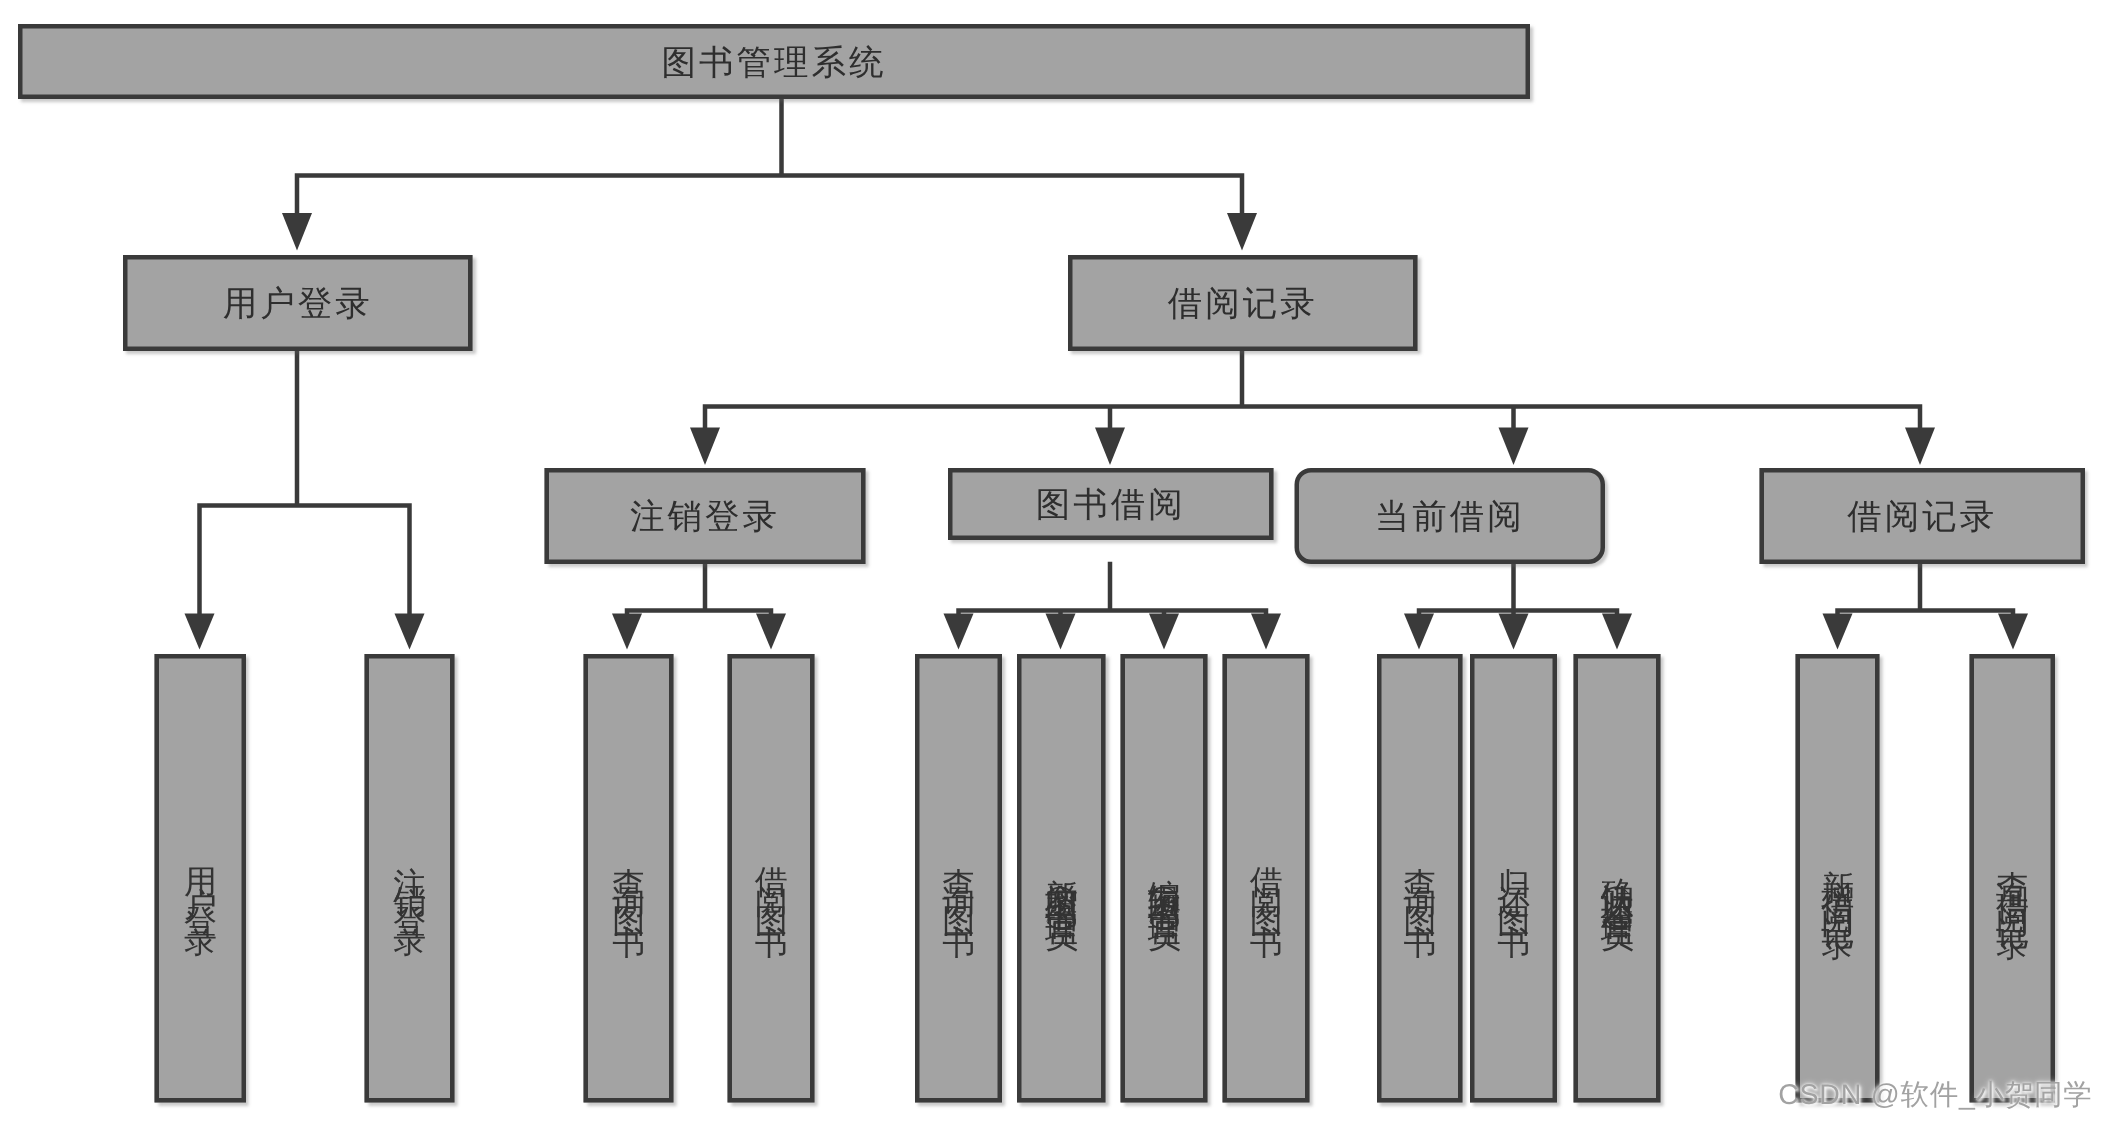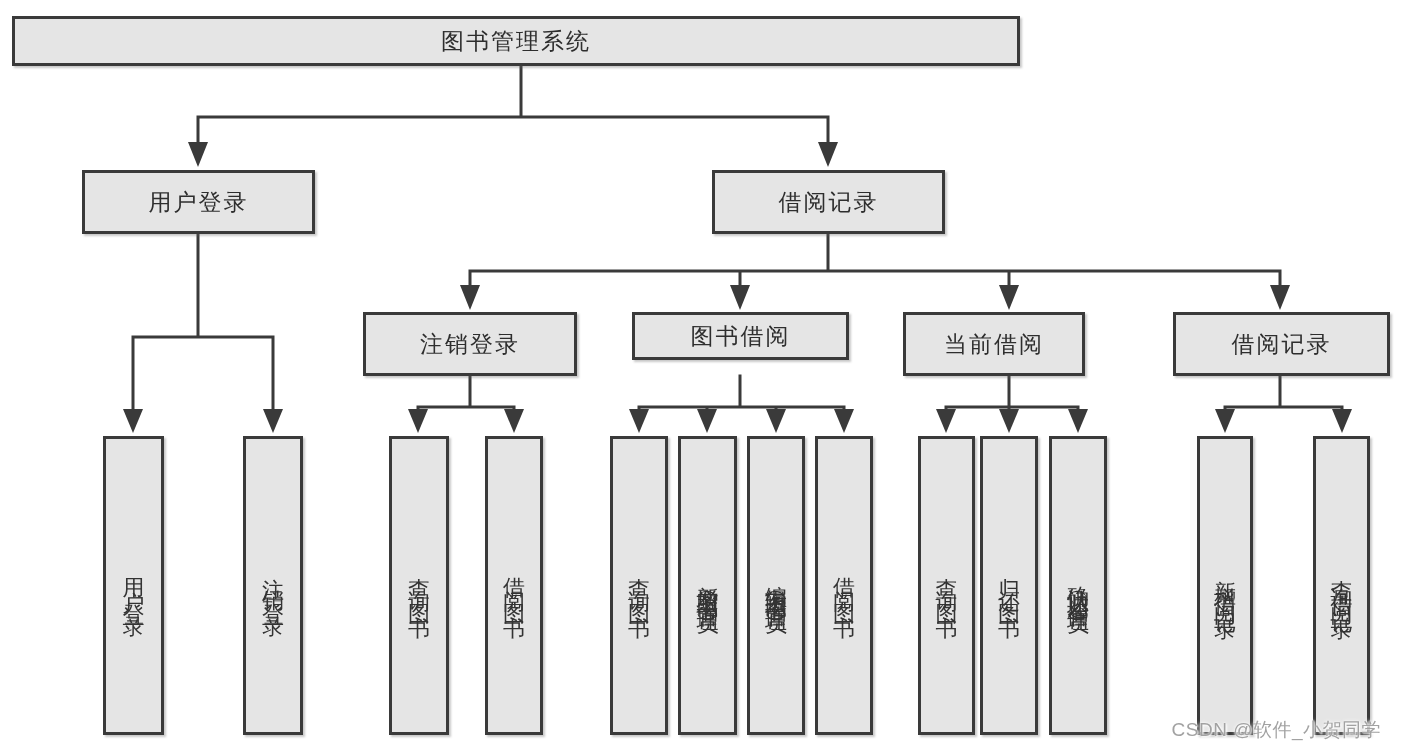--- a/index.html
+++ b/index.html
@@ -13,21 +13,21 @@
     font-family: "Liberation Sans", sans-serif;
     overflow: hidden;
   }
   svg.wires {
     position: absolute;
     left: 0; top: 0;
     width: 1405px; height: 747px;
   }
   .node {
     position: absolute;
-    background: #e5e5e5;
+    background: #a3a3a3;
     border: 3px solid #3a3a3a;
     box-shadow: 2px 2px 2px rgba(100,100,100,0.35);
     display: flex;
     align-items: center;
     justify-content: center;
     color: #2e2e2e;
   }
   .hnode {
     font-size: 23px;
     letter-spacing: 2px;
@@ -38,21 +38,21 @@
     text-orientation: mixed;
     font-size: 22px;
     line-height: 1.1;
     letter-spacing: 13px;
     color: #333333;
   }
   .leaf.mid .vtext  { letter-spacing: 8px; }
   .leaf.long .vtext { letter-spacing: 4px; }
   .watermark {
     position: absolute;
-    right: 24px;
+    right: 10px;
     bottom: 4px;
     font-size: 19px;
     letter-spacing: 0.5px;
     color: #a2a2a2;
     text-shadow: 0 0 2px #fff, 0 0 4px #fff, 1px 1px 2px #fff;
     white-space: nowrap;
   }
 </style>
 </head>
 <body>
@@ -130,21 +130,21 @@
   <div class="node hnode" style="left:712px; top:170px; width:233px; height:64px;">
     <span>借阅记录</span>
   </div>
 
   <div class="node hnode" style="left:363px; top:312px; width:214px; height:64px;">
     <span>注销登录</span>
   </div>
   <div class="node hnode" style="left:632px; top:312px; width:217px; height:48px;">
     <span>图书借阅</span>
   </div>
-  <div class="node hnode" style="left:903px; top:312px; width:182px; height:64px;">
+  <div class="node hnode" style="left:863px; top:312px; width:207px; height:64px;border-radius:11px;">
     <span>当前借阅</span>
   </div>
   <div class="node hnode" style="left:1173px; top:312px; width:217px; height:64px;">
     <span>借阅记录</span>
   </div>
 
   <div class="node leaf" style="left:103px; top:436px; width:61px; height:299px;">
     <span class="vtext">用户登录</span>
   </div>
   <div class="node leaf" style="left:243px; top:436px; width:60px; height:299px;">

